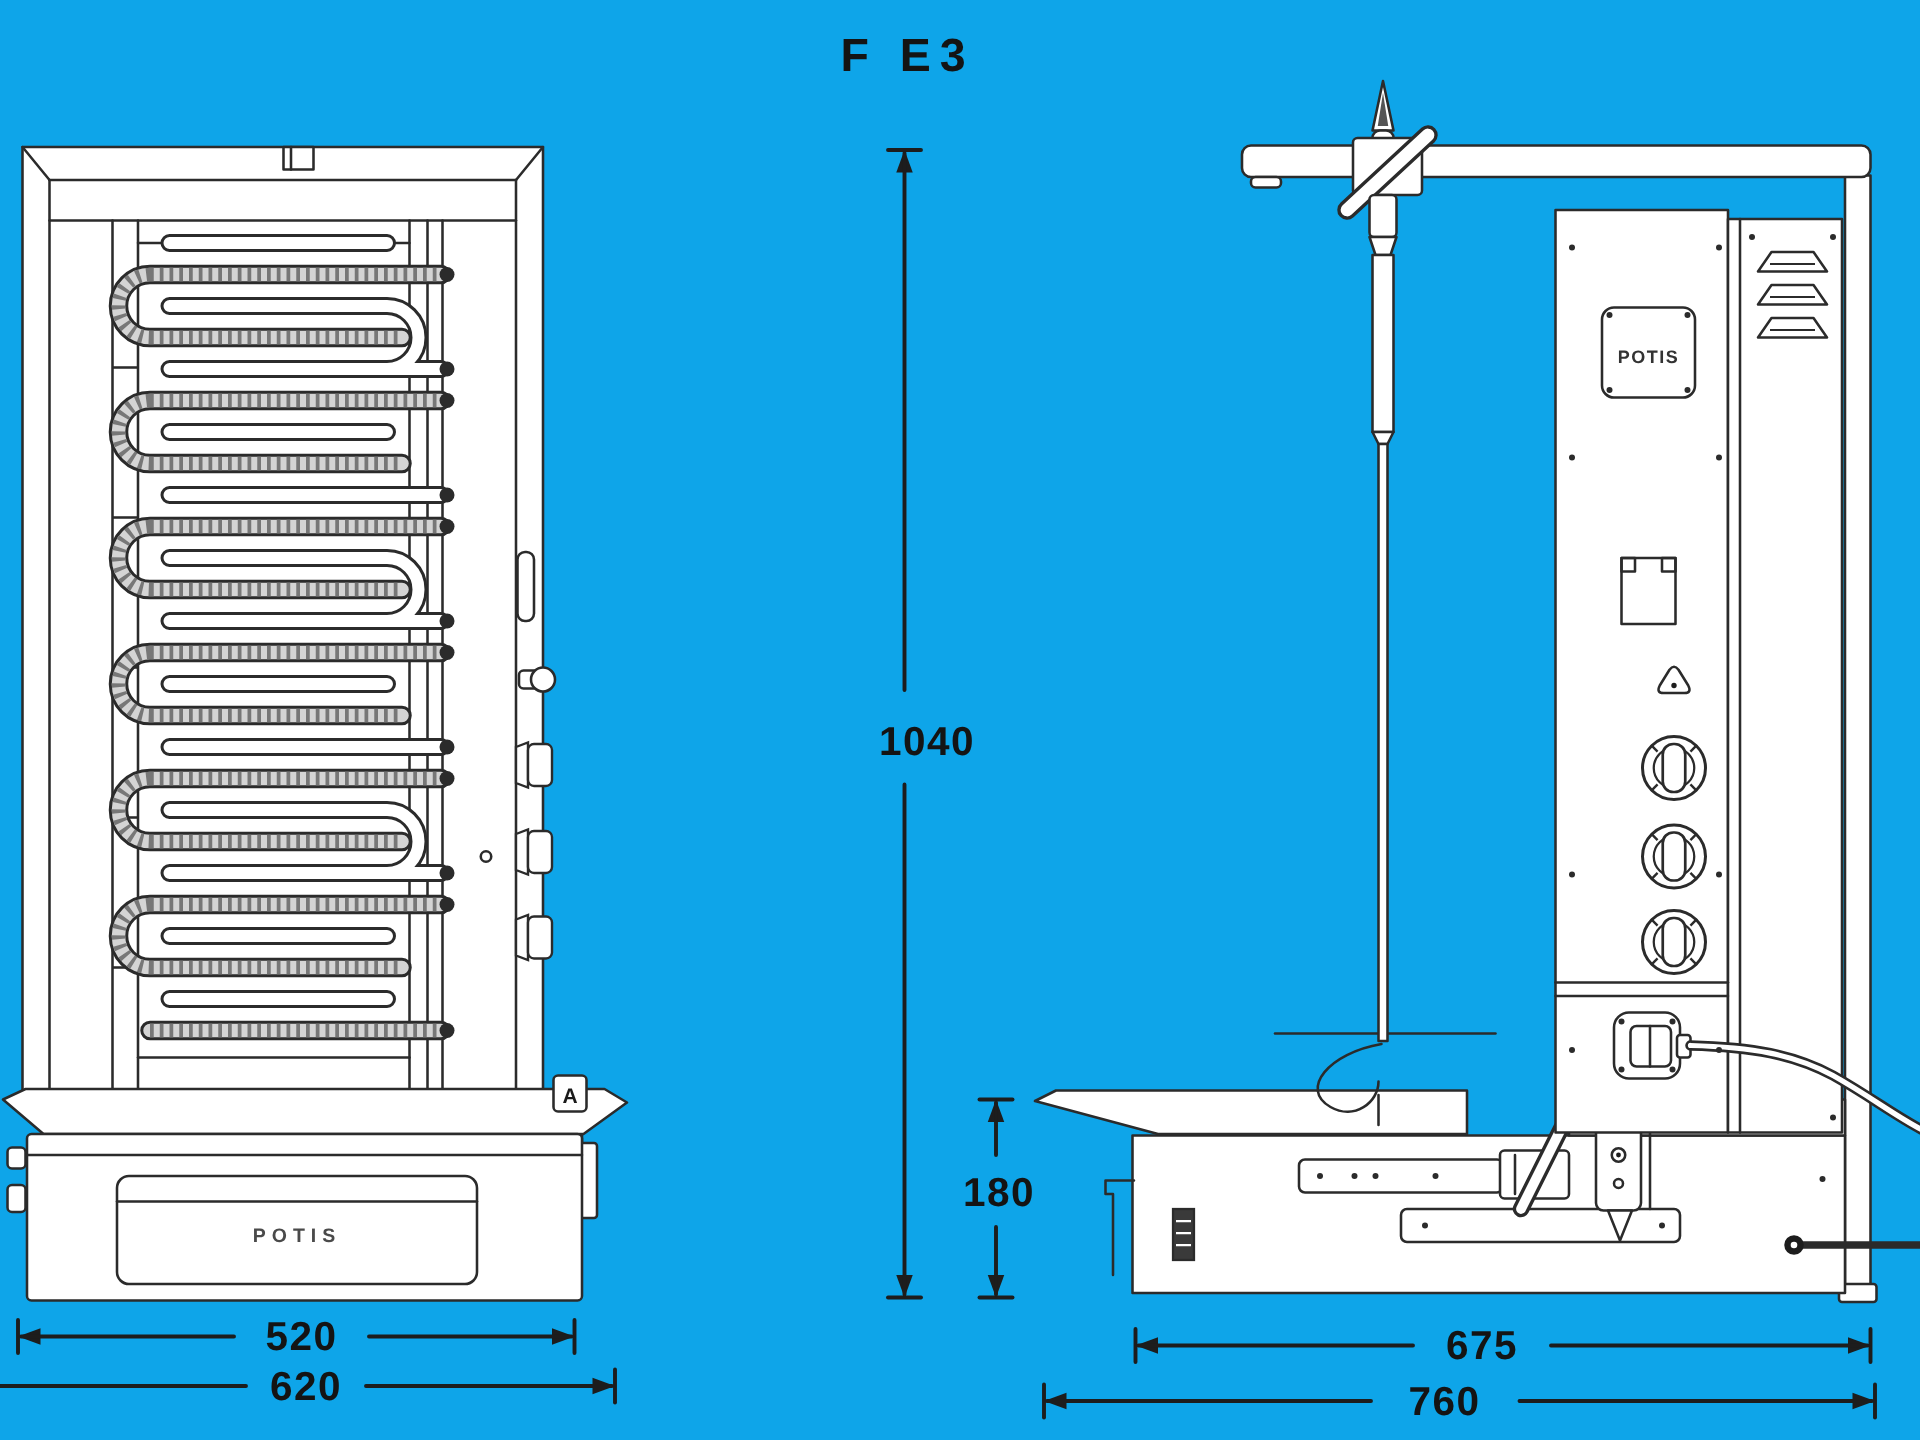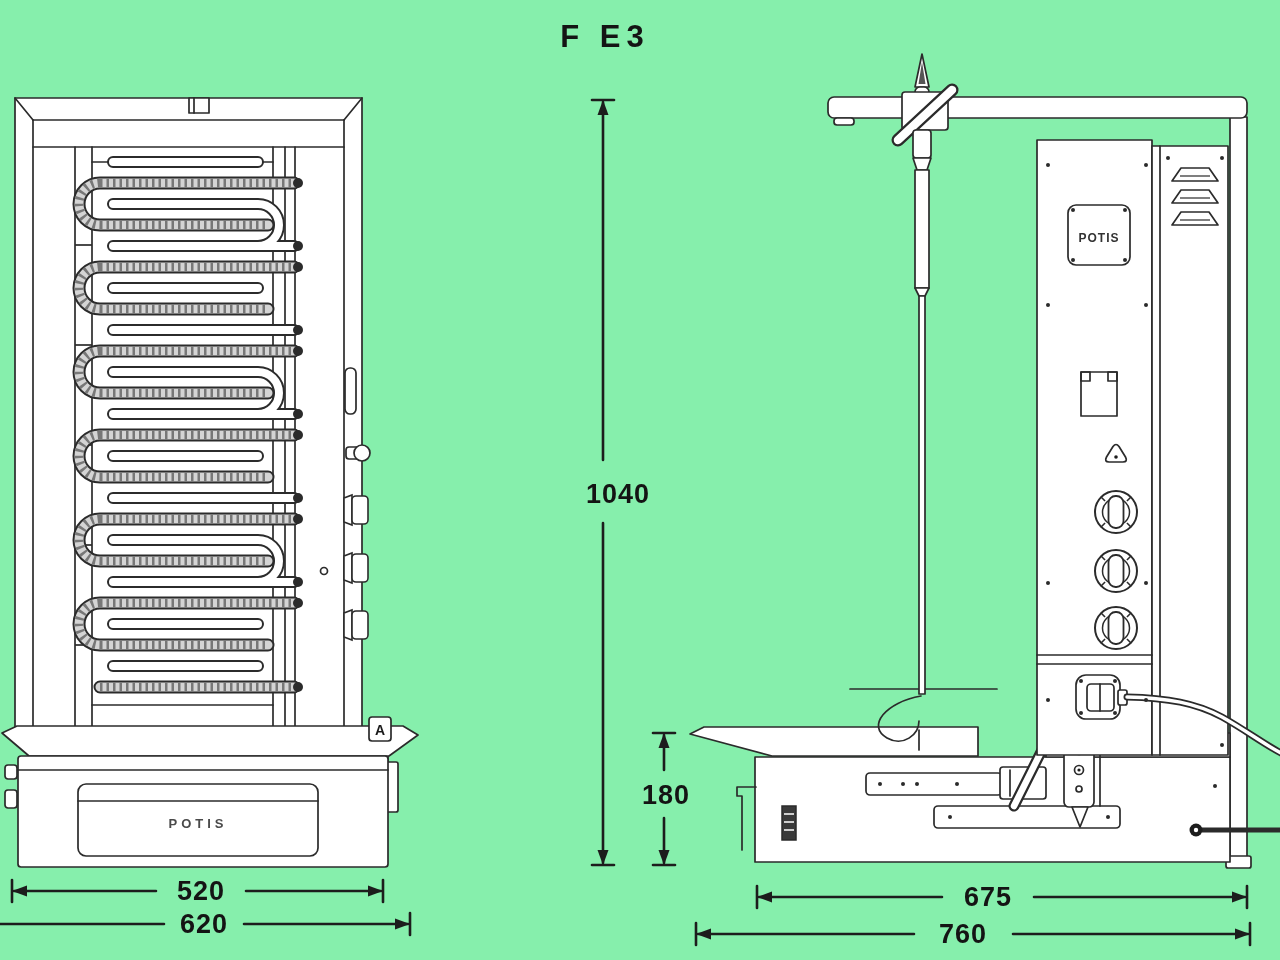--- a/index.html
+++ b/index.html
@@ -1,16 +1,16 @@
 <!DOCTYPE html>
 <html><head>
 <meta charset="utf-8">
 <style>
   html,body{margin:0;padding:0;background:#e8e8e8;}
-  .stage{width:1280px;height:960px;background:#86efac;position:relative;overflow:hidden;}
+  .stage{width:1280px;height:960px;background:#0ea5e9;position:relative;overflow:hidden;}
   svg{display:block;}
   svg text{text-anchor:middle;}
   .title{font:700 31px "Liberation Sans",sans-serif;letter-spacing:6px;fill:#141414;}
   .dim{font:700 27px "Liberation Sans",sans-serif;letter-spacing:1px;fill:#141414;}
   .brand-tray{font:700 13px "Liberation Sans",sans-serif;letter-spacing:4px;fill:#4a4a4a;}
   .brand-sm{font:700 12px "Liberation Sans",sans-serif;letter-spacing:1px;fill:#333;}
   .marker{font:700 14px "Liberation Sans",sans-serif;fill:#1a1a1a;}
   .s{stroke:#2b2b2b;stroke-width:1.7;fill:none;stroke-linejoin:round;stroke-linecap:round;}
   .sw{stroke:#2b2b2b;stroke-width:1.7;fill:#ffffff;stroke-linejoin:round;}
   .sd{stroke:#1d1d1d;stroke-width:2.6;fill:none;stroke-linecap:round;}

